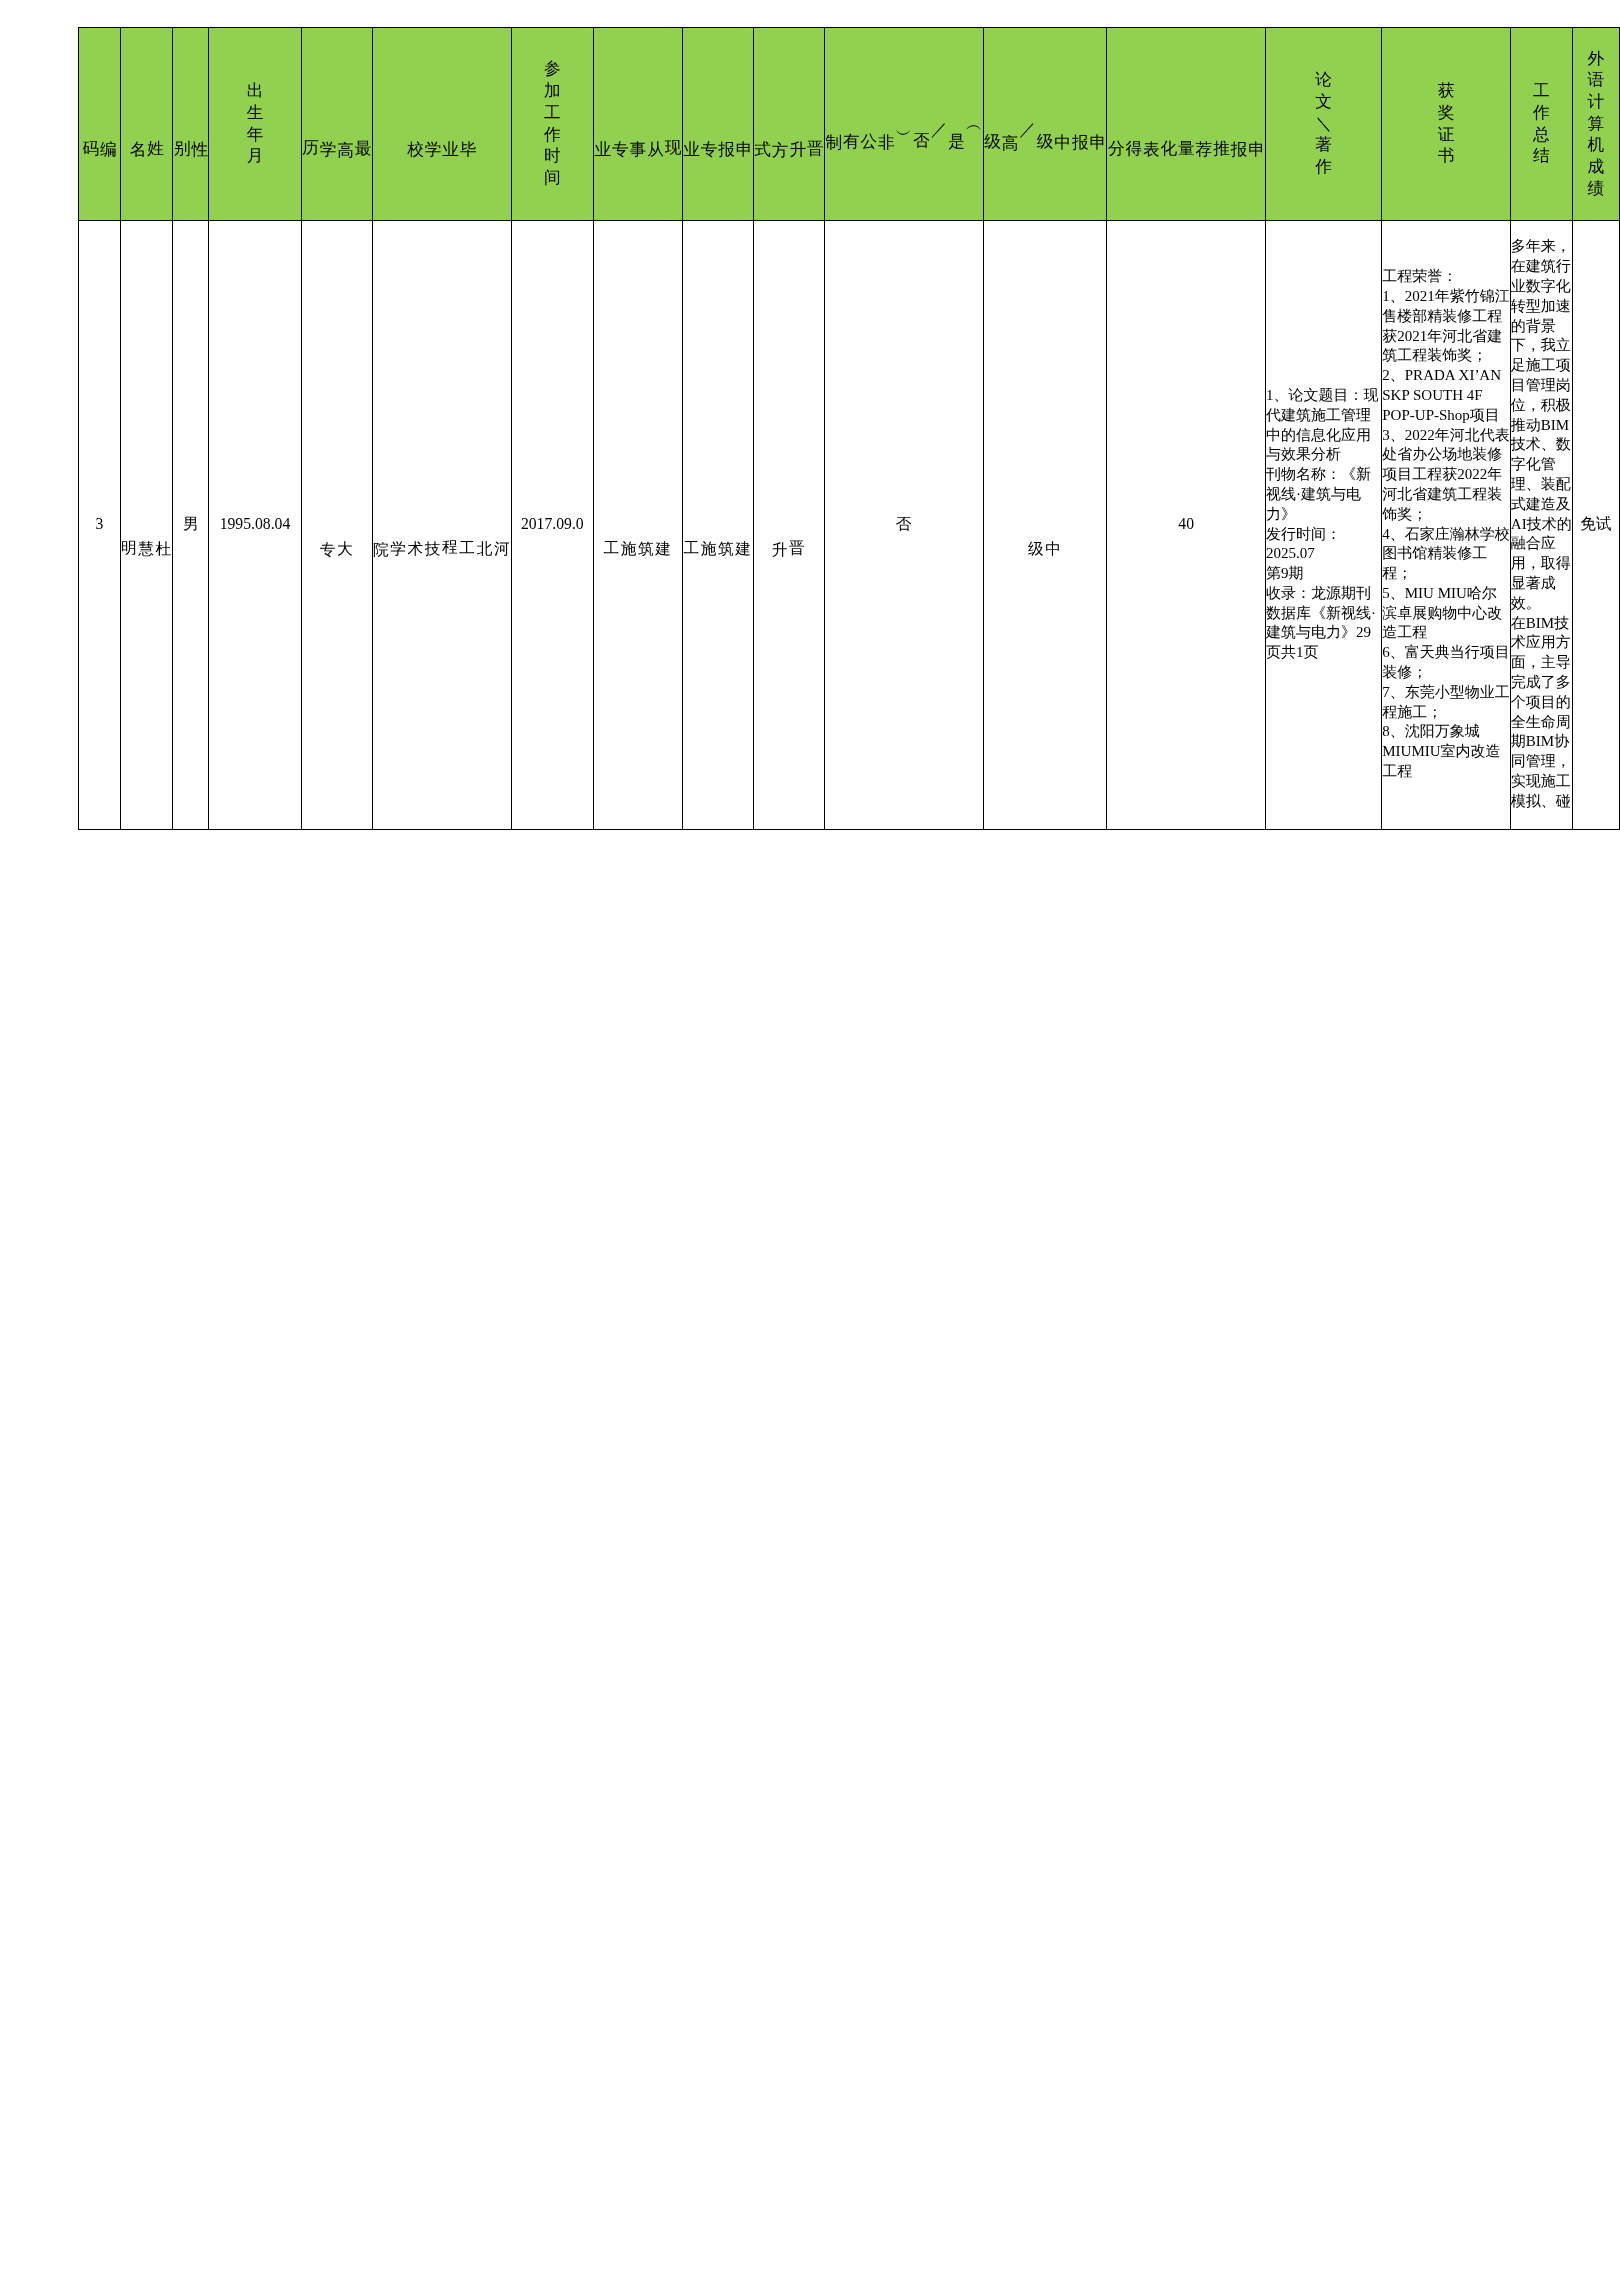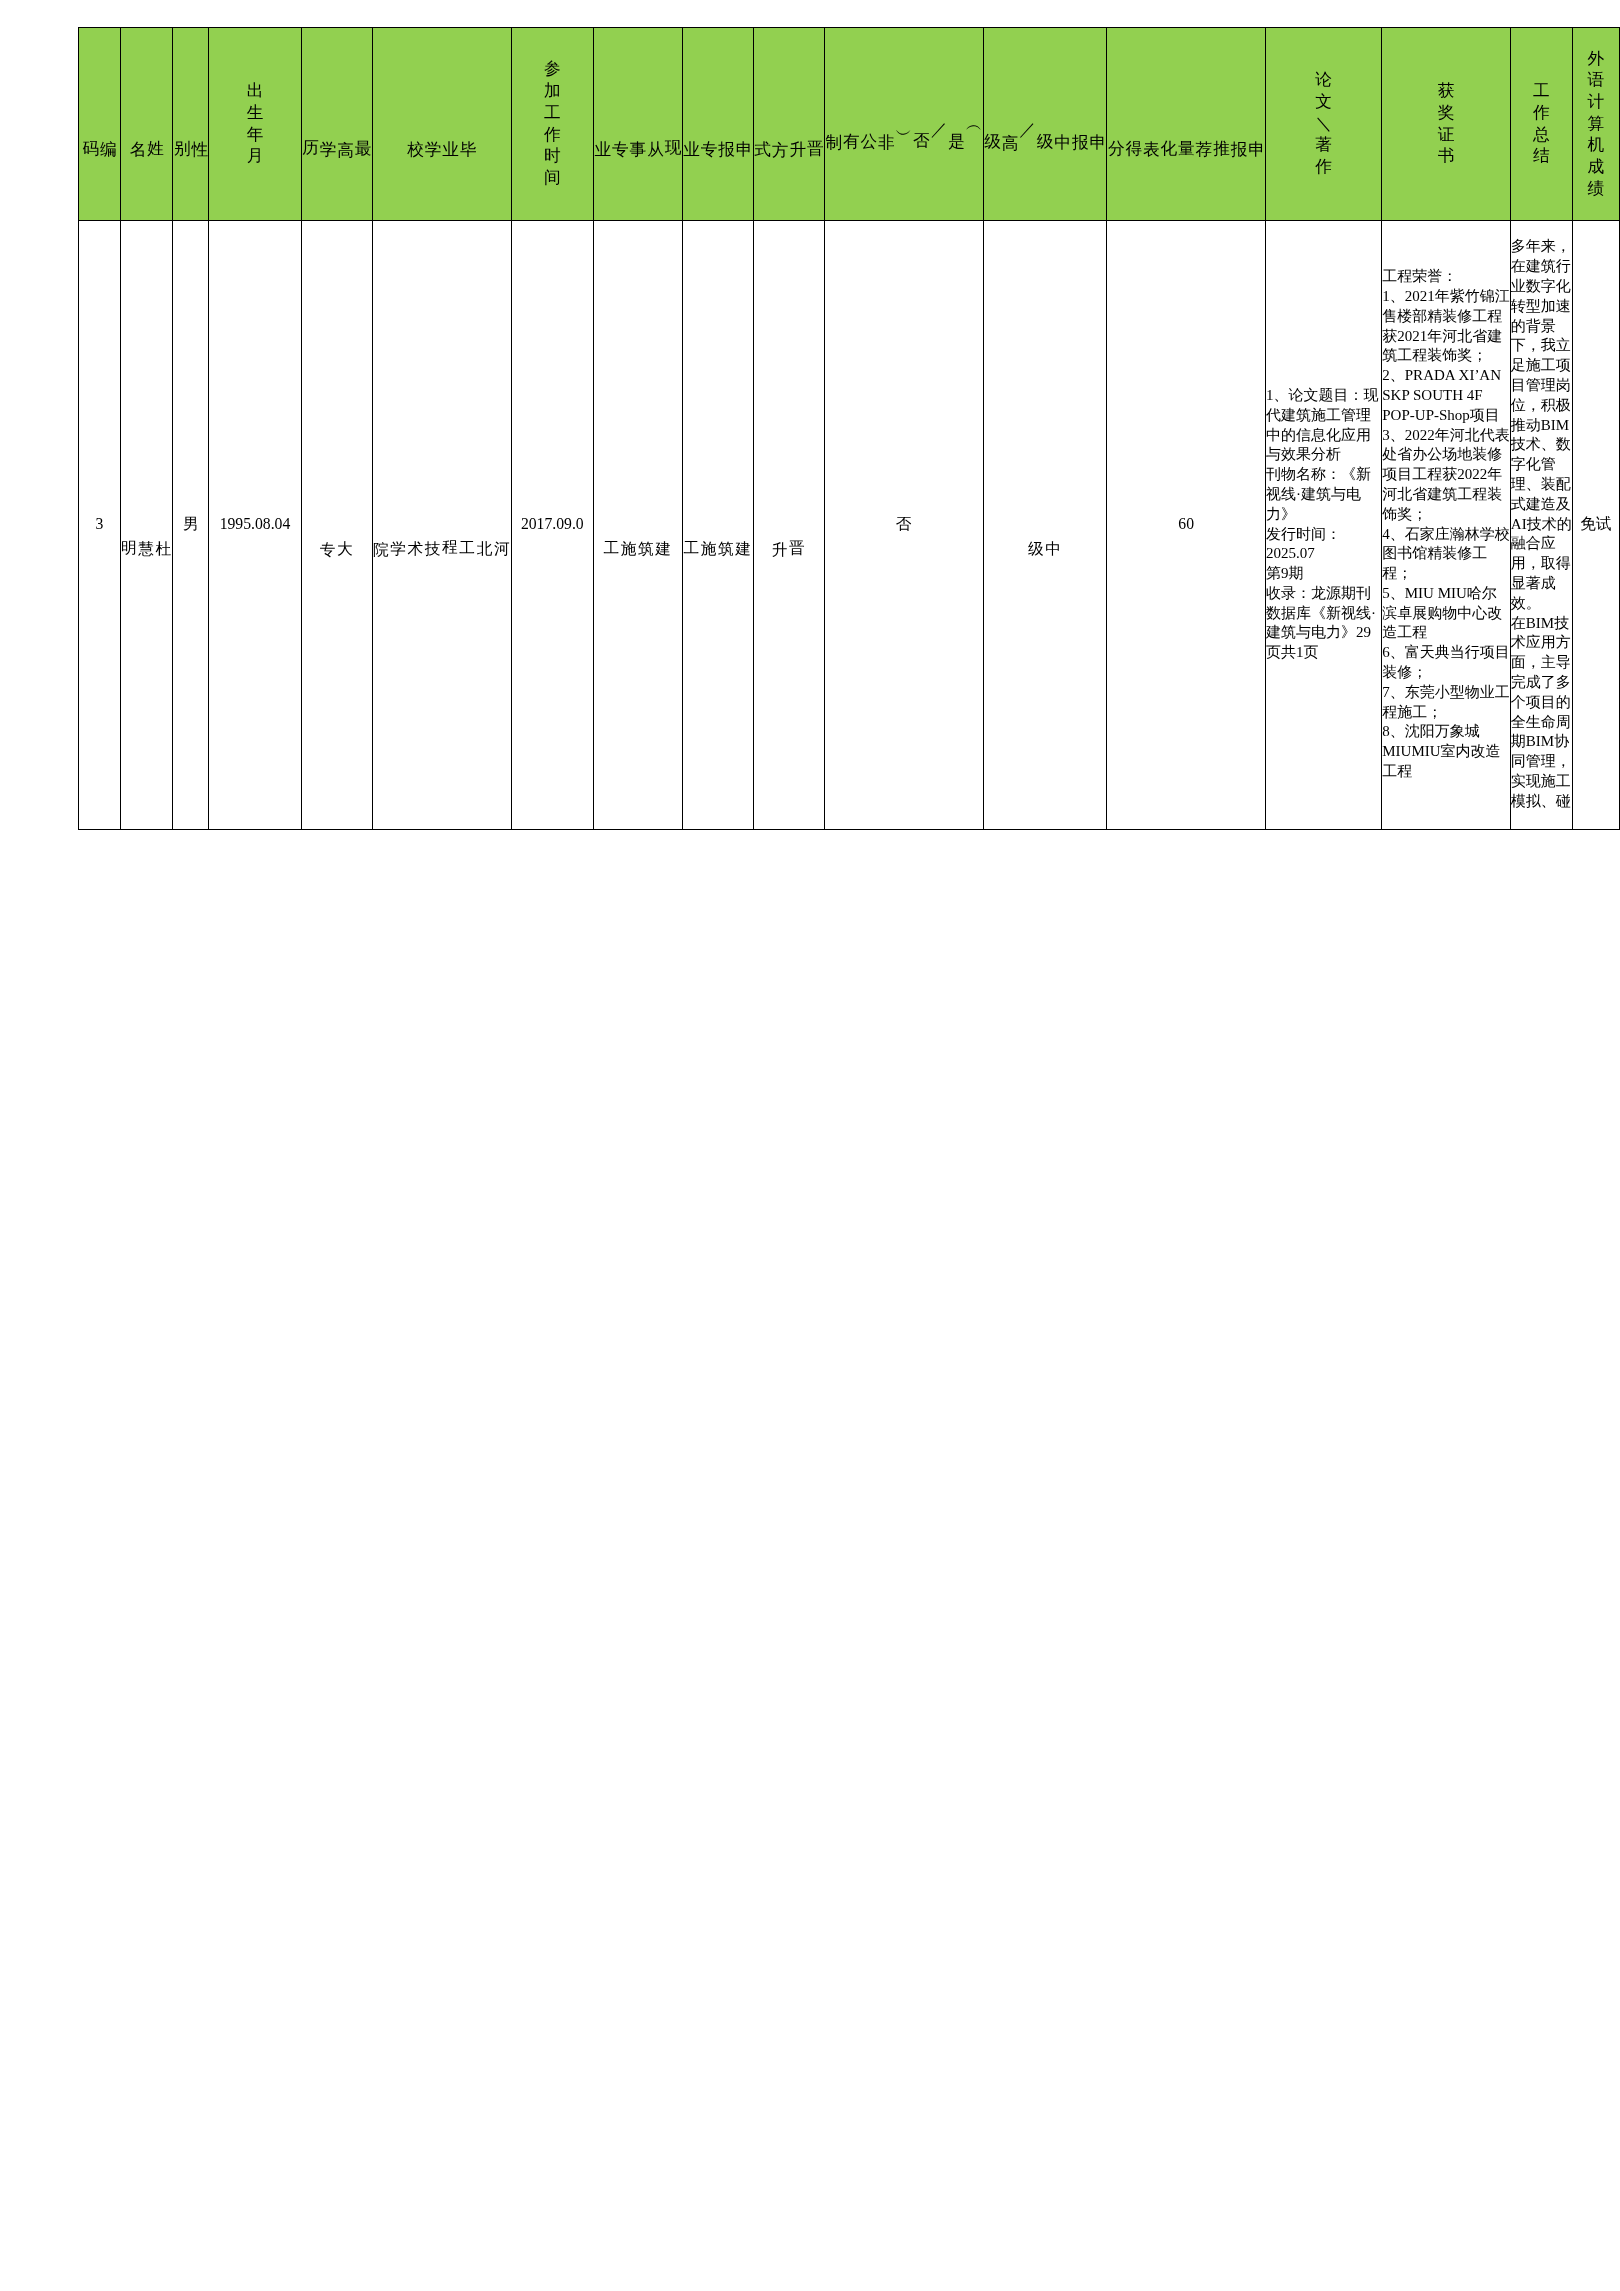--- a/index.html
+++ b/index.html
@@ -242,21 +242,21 @@
 工</span></td>
       <td class="cell-vert"><span class="vcell">建
 筑
 施
 工</span></td>
       <td class="cell-vert"><span class="vcell">晋
 升</span></td>
       <td><span>否</span></td>
       <td class="cell-vert"><span class="vcell">中
 级</span></td>
-      <td><span class="small-num">60</span></td>
+      <td><span class="small-num">40</span></td>
       <td class="cell-top">
             <span class="wrapcell">1、论文题目：现代建筑施工管理中的信息化应用与效果分析
 刊物名称：《新视线·建筑与电力》
 发行时间：2025.07
 第9期
 收录：龙源期刊数据库《新视线·建筑与电力》29页共1页</span>
           </td>
       <td class="cell-top">
             <span class="wrapcell">工程荣誉：
 1、2021年紫竹锦江售楼部精装修工程获2021年河北省建筑工程装饰奖；

